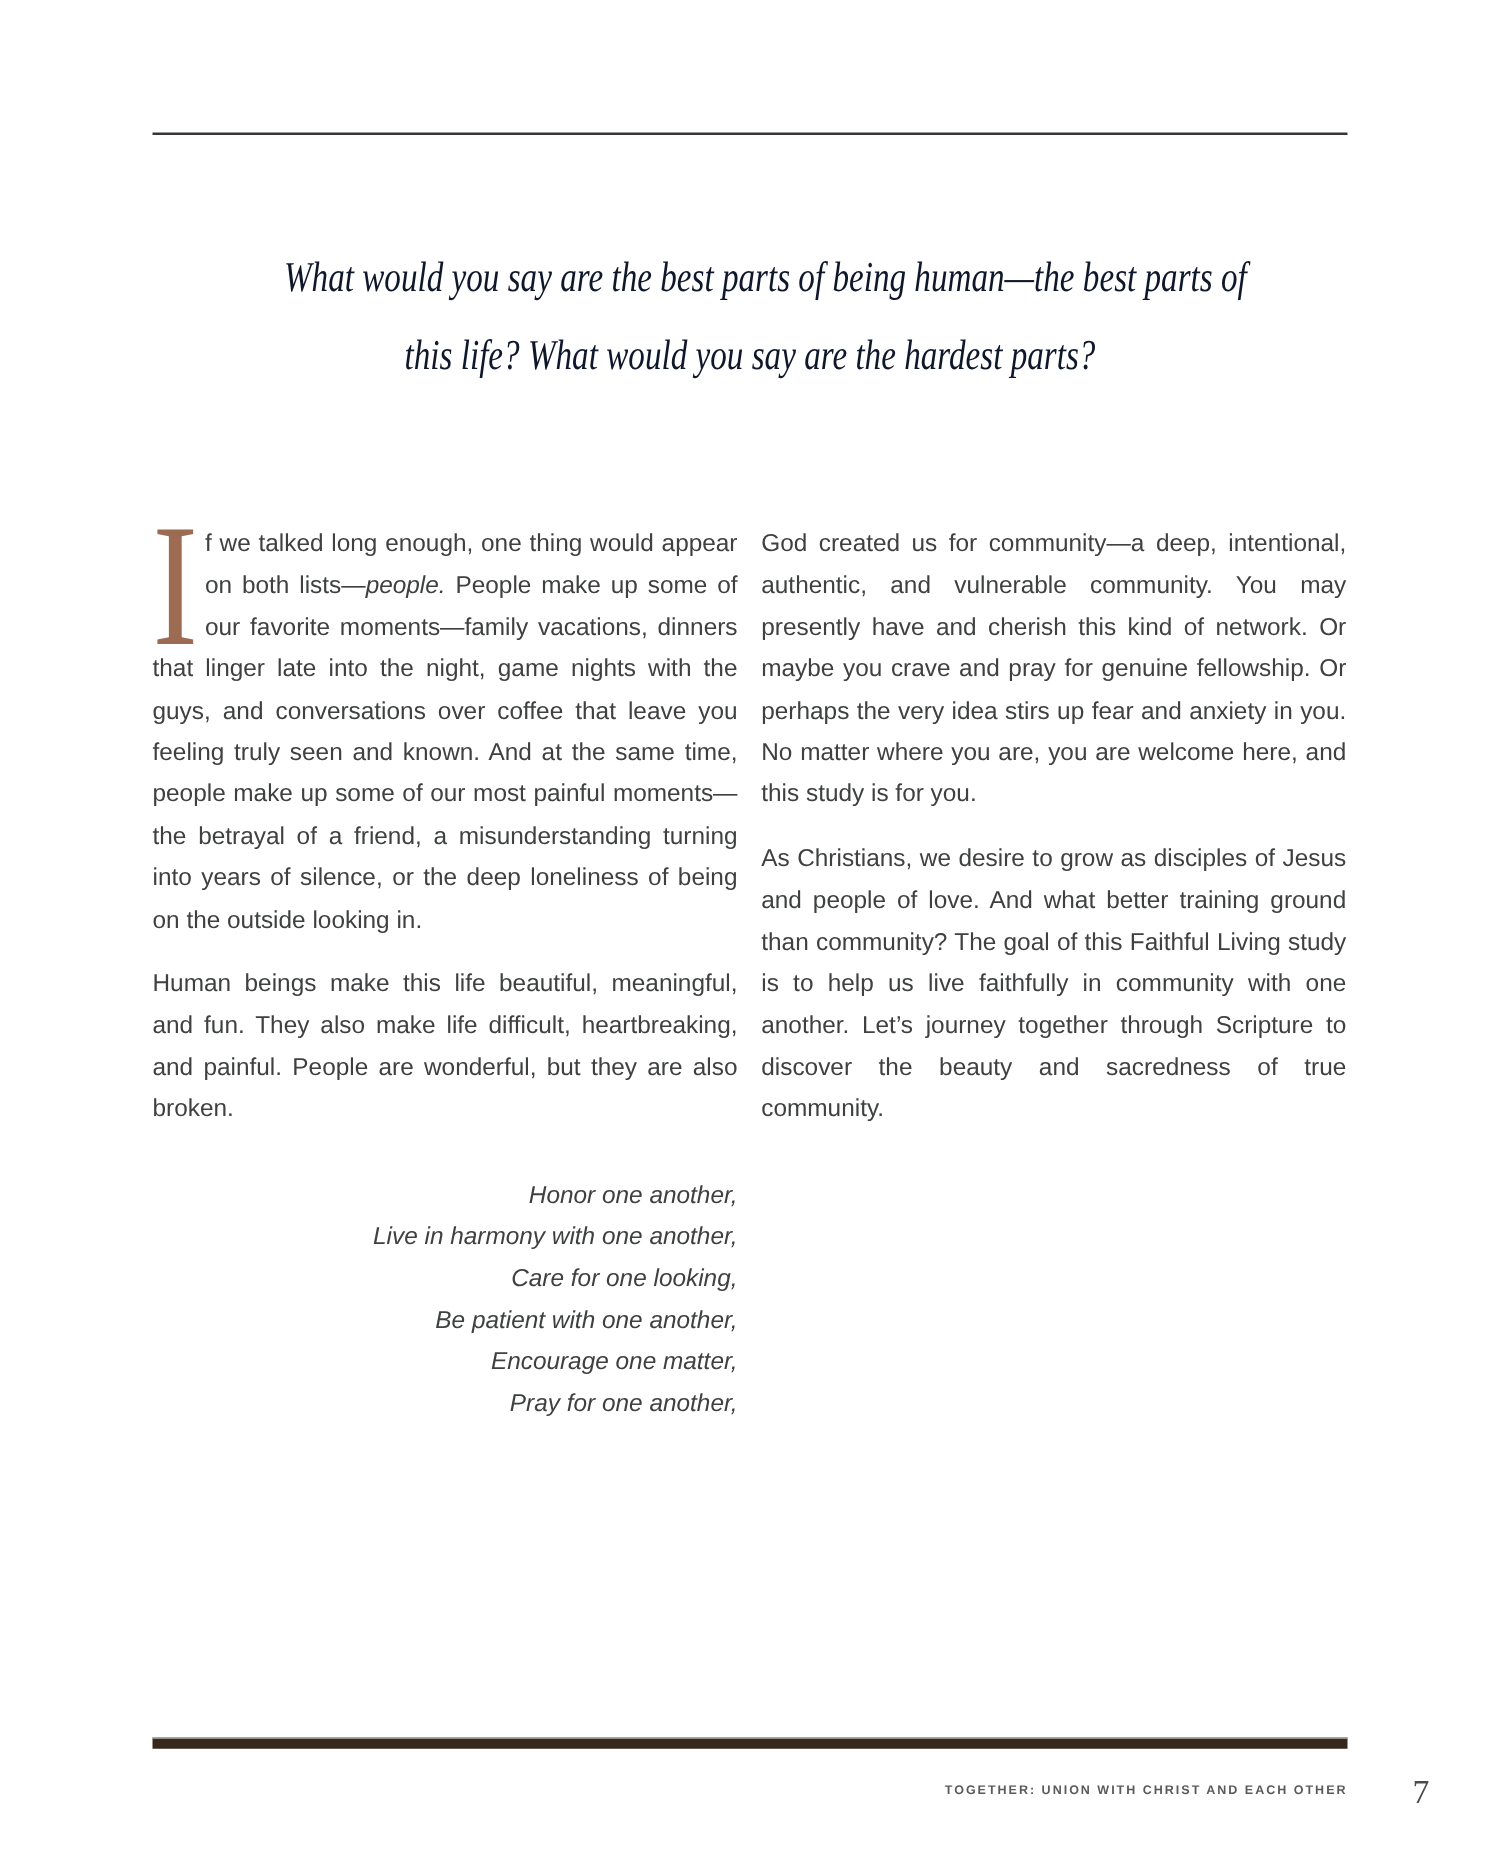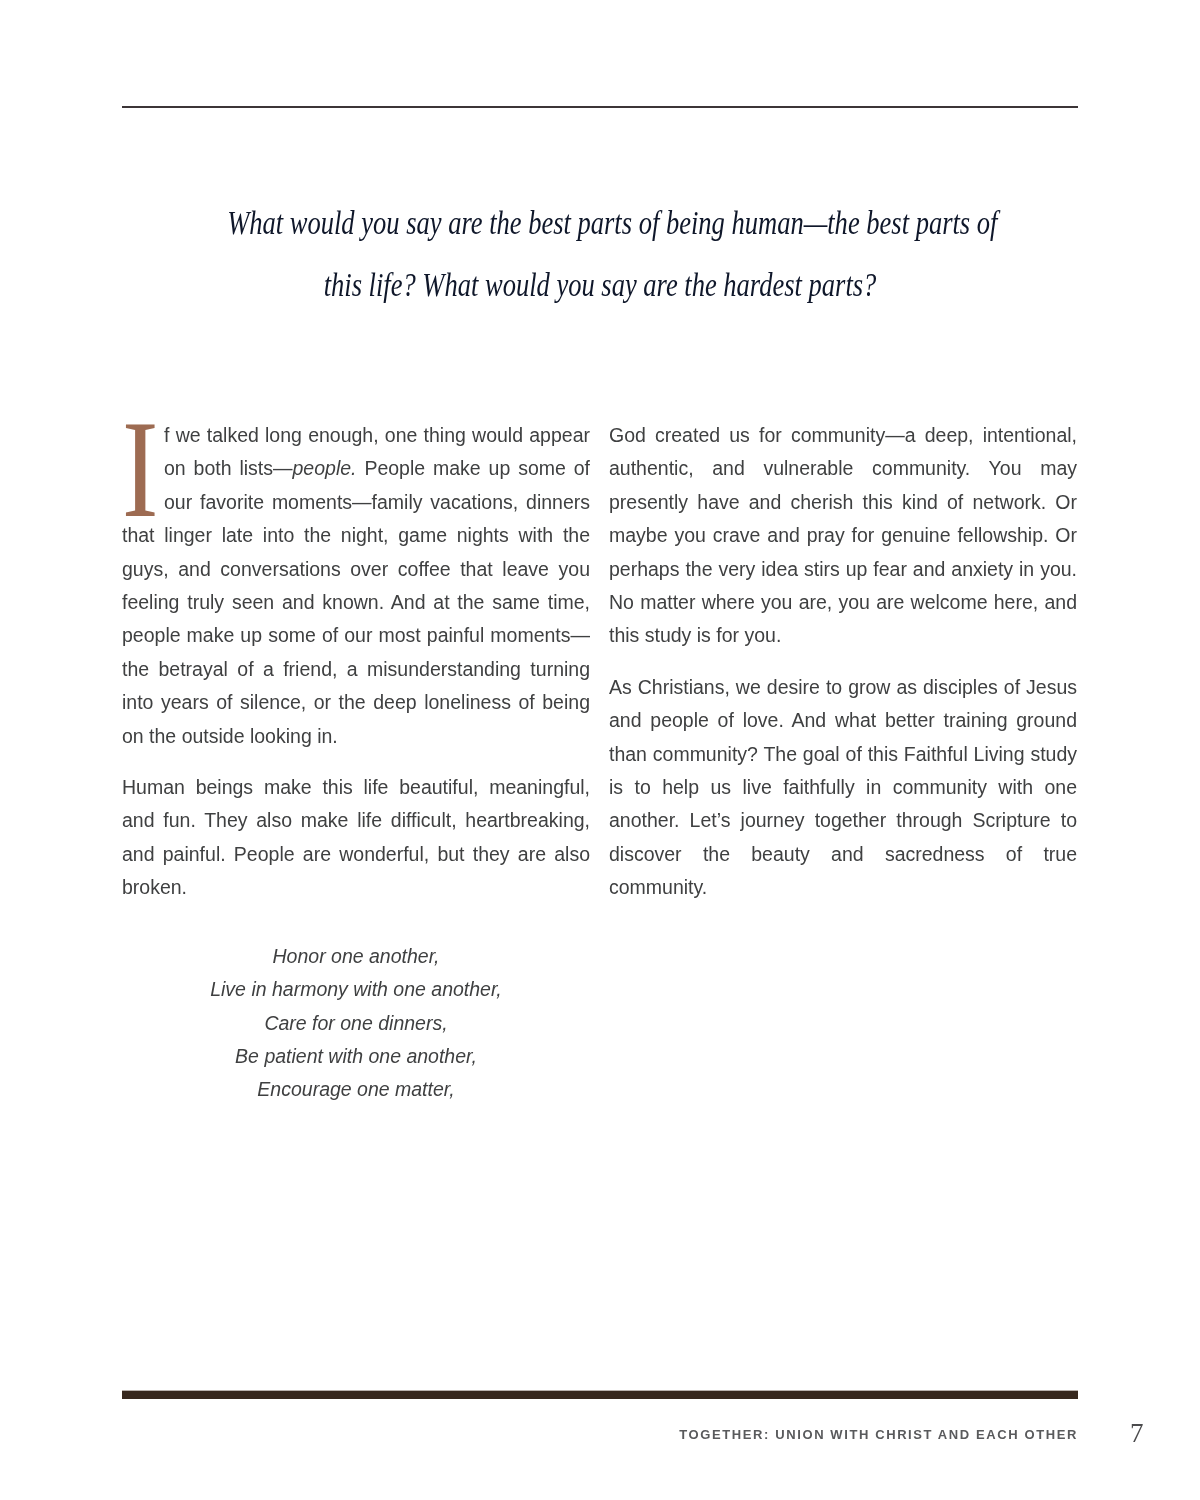--- a/index.html
+++ b/index.html
@@ -71,37 +71,37 @@
     color: #9d6b52;
     font-size: 140px;
     line-height: 96px;
     transform: scaleX(0.78);
     transform-origin: 0 50%;
   }
   .italic { font-style: italic; }
   .vlist {
     margin-top: 35px;
     font-style: italic;
-    text-align: center;
+    text-align: right;
   }
   .vlist div { line-height: 33.4px; }
   .bottom-rule {
     position: absolute;
     left: 122px;
     width: 956px;
     top: 1390px;
     height: 8px;
     background: #37281e;
     border-top: 1px solid #b9b2ae;
   }
   .running-title {
     position: absolute;
     right: 122px;
     top: 1427px;
-    font-size: 13px;
+    font-size: 10px;
     font-weight: 700;
     letter-spacing: 1.6px;
     color: #595a5c;
     white-space: nowrap;
     margin-left: 28px;
   }
   .page-number {
     position: absolute;
     left: 1130px;
     top: 1418px;
@@ -127,23 +127,24 @@
     <div class="col">
       <p>
         <span class="dropcap">
             <span class="glyph">I</span>
           </span><span>f we talked long enough, one thing would appear on both lists—</span><span class="italic">people.</span><span> People make up some of our favorite moments—family vacations, dinners that linger late into the night, game nights with the guys, and conversations over coffee that leave you feeling truly seen and known. And at the same time, people make up some of our most painful moments—the betrayal of a friend, a misunderstanding turning into years of silence, or the deep loneliness of being on the outside looking in.</span>
       </p>
       <p>Human beings make this life beautiful, meaningful, and fun. They also make life difficult, heartbreaking, and painful. People are wonderful, but they are also broken.</p>
       <div class="vlist">
         <div>Honor one another,</div>
         <div>Live in harmony with one another,</div>
-        <div>Care for one dinners,</div>
+        <div>Care for one looking,</div>
         <div>Be patient with one another,</div>
         <div>Encourage one matter,</div>
+        <div>Pray for one another,</div>
       </div>
     </div>
 
     <div class="col">
       <p>God created us for community—a deep, intentional, authentic, and vulnerable community. You may presently have and cherish this kind of network. Or maybe you crave and pray for genuine fellowship. Or perhaps the very idea stirs up fear and anxiety in you. No matter where you are, you are welcome here, and this study is for you.</p>
       <p>As Christians, we desire to grow as disciples of Jesus and people of love. And what better training ground than community? The goal of this Faithful Living study is to help us live faithfully in community with one another. Let’s journey together through Scripture to discover the beauty and sacredness of true community.</p>
     </div>
 
   </div>
 

